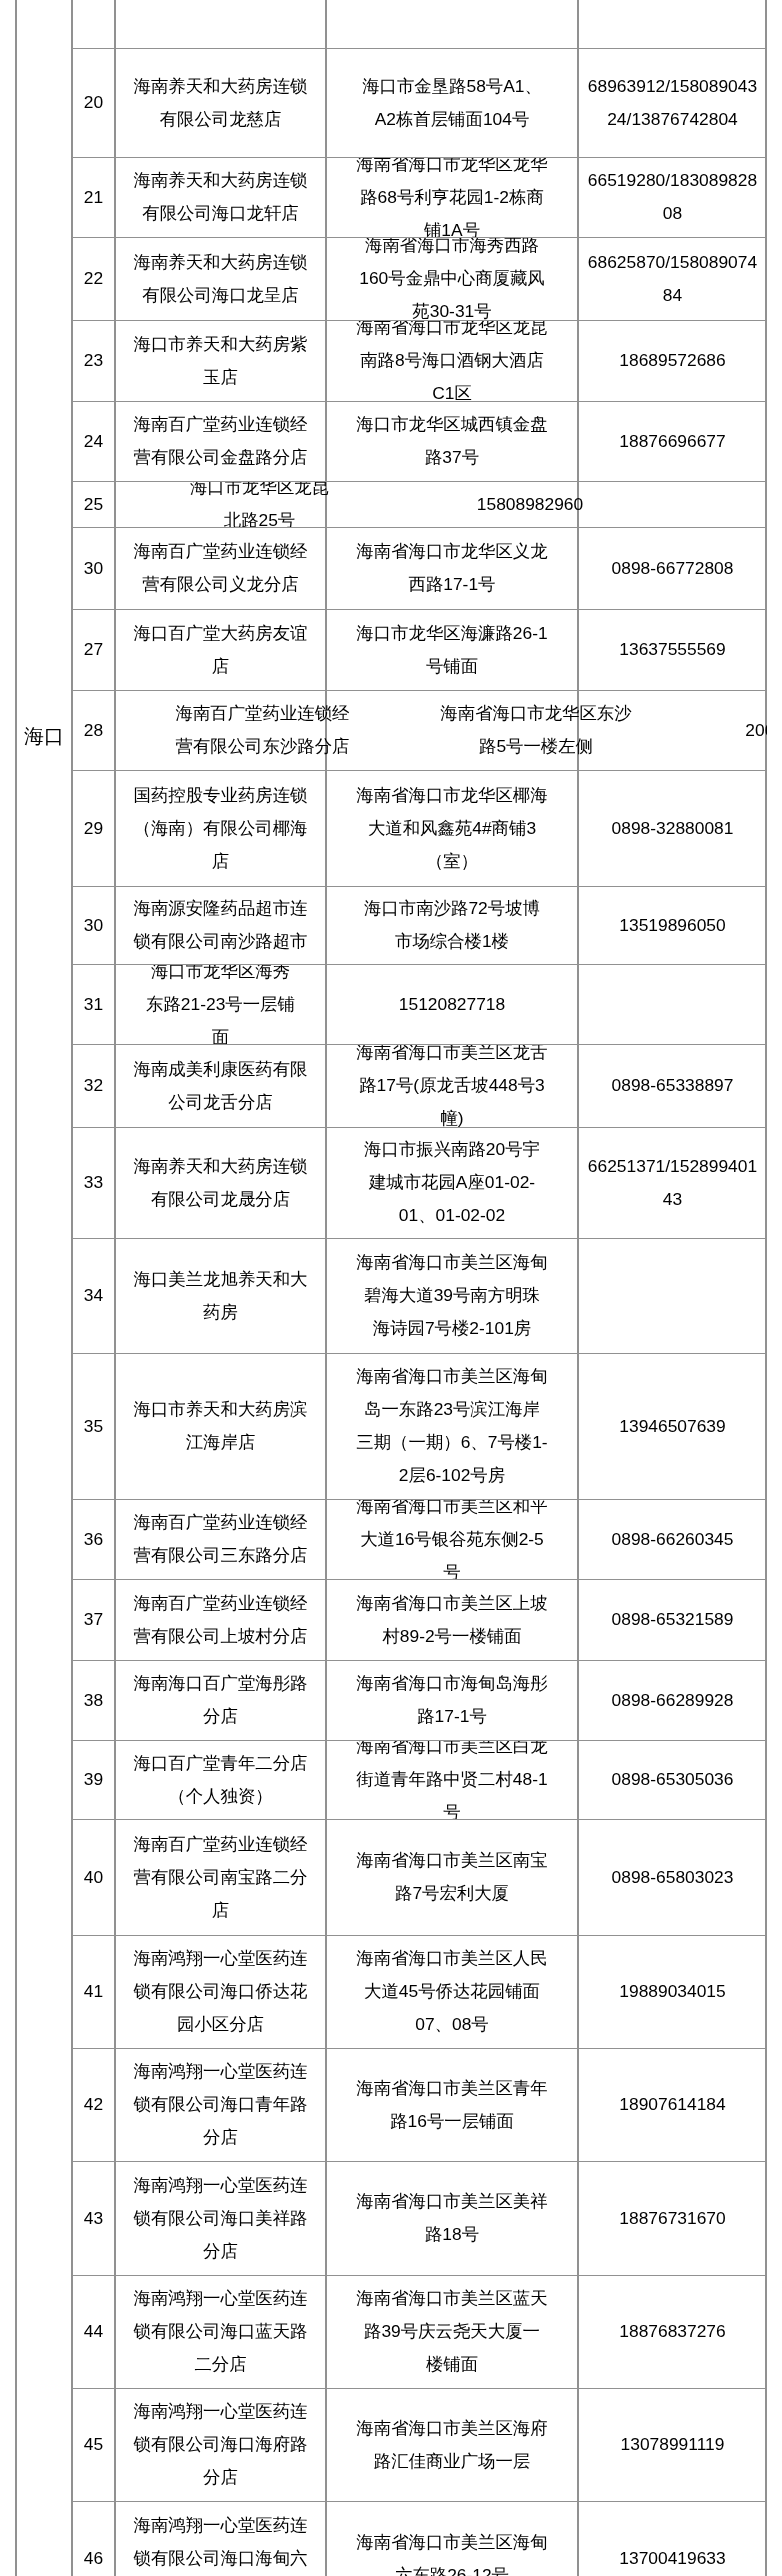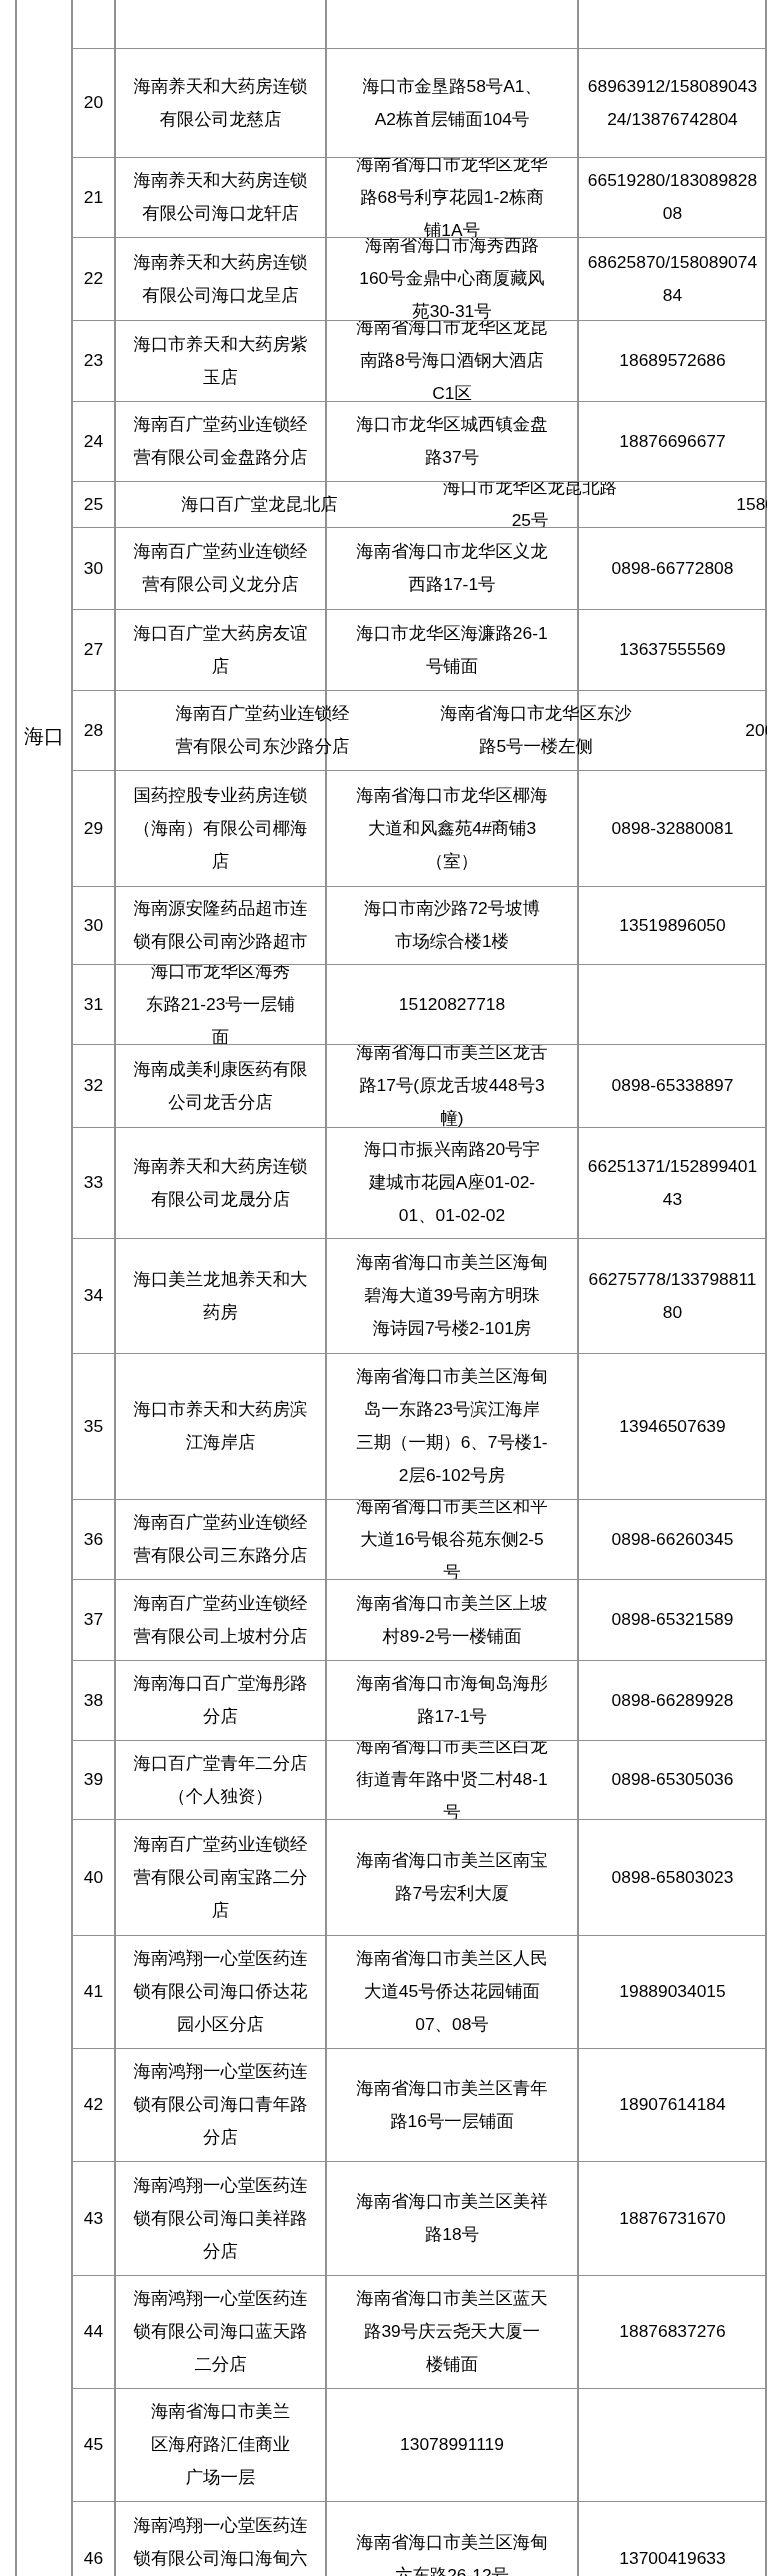--- a/index.html
+++ b/index.html
@@ -108,21 +108,20 @@
         <div class="cell cell-phone">18689572686</div>
       </div>
       <div class="row" style="height: 80px;">
         <div class="cell cell-num">24</div>
         <div class="cell cell-name">海南百广堂药业连锁经营有限公司金盘路分店</div>
         <div class="cell cell-addr">海口市龙华区城西镇金盘路37号</div>
         <div class="cell cell-phone">18876696677</div>
       </div>
       <div class="row" style="height: 46px; gap: 39px;">
         <div class="cell cell-num">25</div>
-        <div class="cell cell-name">海口百广堂龙昆北店</div>
         <div class="cell cell-addr">海口市龙华区龙昆北路25号</div>
         <div class="cell cell-phone">15808982960</div>
       </div>
       <div class="row" style="height: 82px;">
         <div class="cell cell-num">30</div>
         <div class="cell cell-name">海南百广堂药业连锁经营有限公司义龙分店</div>
         <div class="cell cell-addr">海南省海口市龙华区义龙西路17-1号</div>
         <div class="cell cell-phone">0898-66772808</div>
       </div>
       <div class="row" style="height: 81px;">
@@ -163,21 +162,20 @@
       <div class="row" style="height: 111px;">
         <div class="cell cell-num">33</div>
         <div class="cell cell-name">海南养天和大药房连锁有限公司龙晟分店</div>
         <div class="cell cell-addr">海口市振兴南路20号宇建城市花园A座01-02-01、01-02-02</div>
         <div class="cell cell-phone">66251371/15289940143</div>
       </div>
       <div class="row" style="height: 115px;">
         <div class="cell cell-num">34</div>
         <div class="cell cell-name">海口美兰龙旭养天和大药房</div>
         <div class="cell cell-addr">海南省海口市美兰区海甸碧海大道39号南方明珠海诗园7号楼2-101房</div>
-        <div class="cell cell-phone">66275778/13379881180</div>
       </div>
       <div class="row" style="height: 146px;">
         <div class="cell cell-num">35</div>
         <div class="cell cell-name">海口市养天和大药房滨江海岸店</div>
         <div class="cell cell-addr">海南省海口市美兰区海甸岛一东路23号滨江海岸三期（一期）6、7号楼1-2层6-102号房</div>
         <div class="cell cell-phone">13946507639</div>
       </div>
       <div class="row" style="height: 80px;">
         <div class="cell cell-num">36</div>
         <div class="cell cell-name">海南百广堂药业连锁经营有限公司三东路分店</div>
@@ -227,20 +225,21 @@
         <div class="cell cell-phone">18876731670</div>
       </div>
       <div class="row" style="height: 113px;">
         <div class="cell cell-num">44</div>
         <div class="cell cell-name">海南鸿翔一心堂医药连锁有限公司海口蓝天路二分店</div>
         <div class="cell cell-addr">海南省海口市美兰区蓝天路39号庆云尧天大厦一楼铺面</div>
         <div class="cell cell-phone">18876837276</div>
       </div>
       <div class="row" style="height: 113px;">
         <div class="cell cell-num">45</div>
+        <div class="cell cell-name">海南鸿翔一心堂医药连锁有限公司海口海府路分店</div>
         <div class="cell cell-addr">海南省海口市美兰区海府路汇佳商业广场一层</div>
         <div class="cell cell-phone">13078991119</div>
       </div>
       <div class="row" style="height: 115px;">
         <div class="cell cell-num">46</div>
         <div class="cell cell-name">海南鸿翔一心堂医药连锁有限公司海口海甸六东路分店</div>
         <div class="cell cell-addr">海南省海口市美兰区海甸六东路26-12号</div>
         <div class="cell cell-phone">13700419633</div>
       </div>
     </div>

